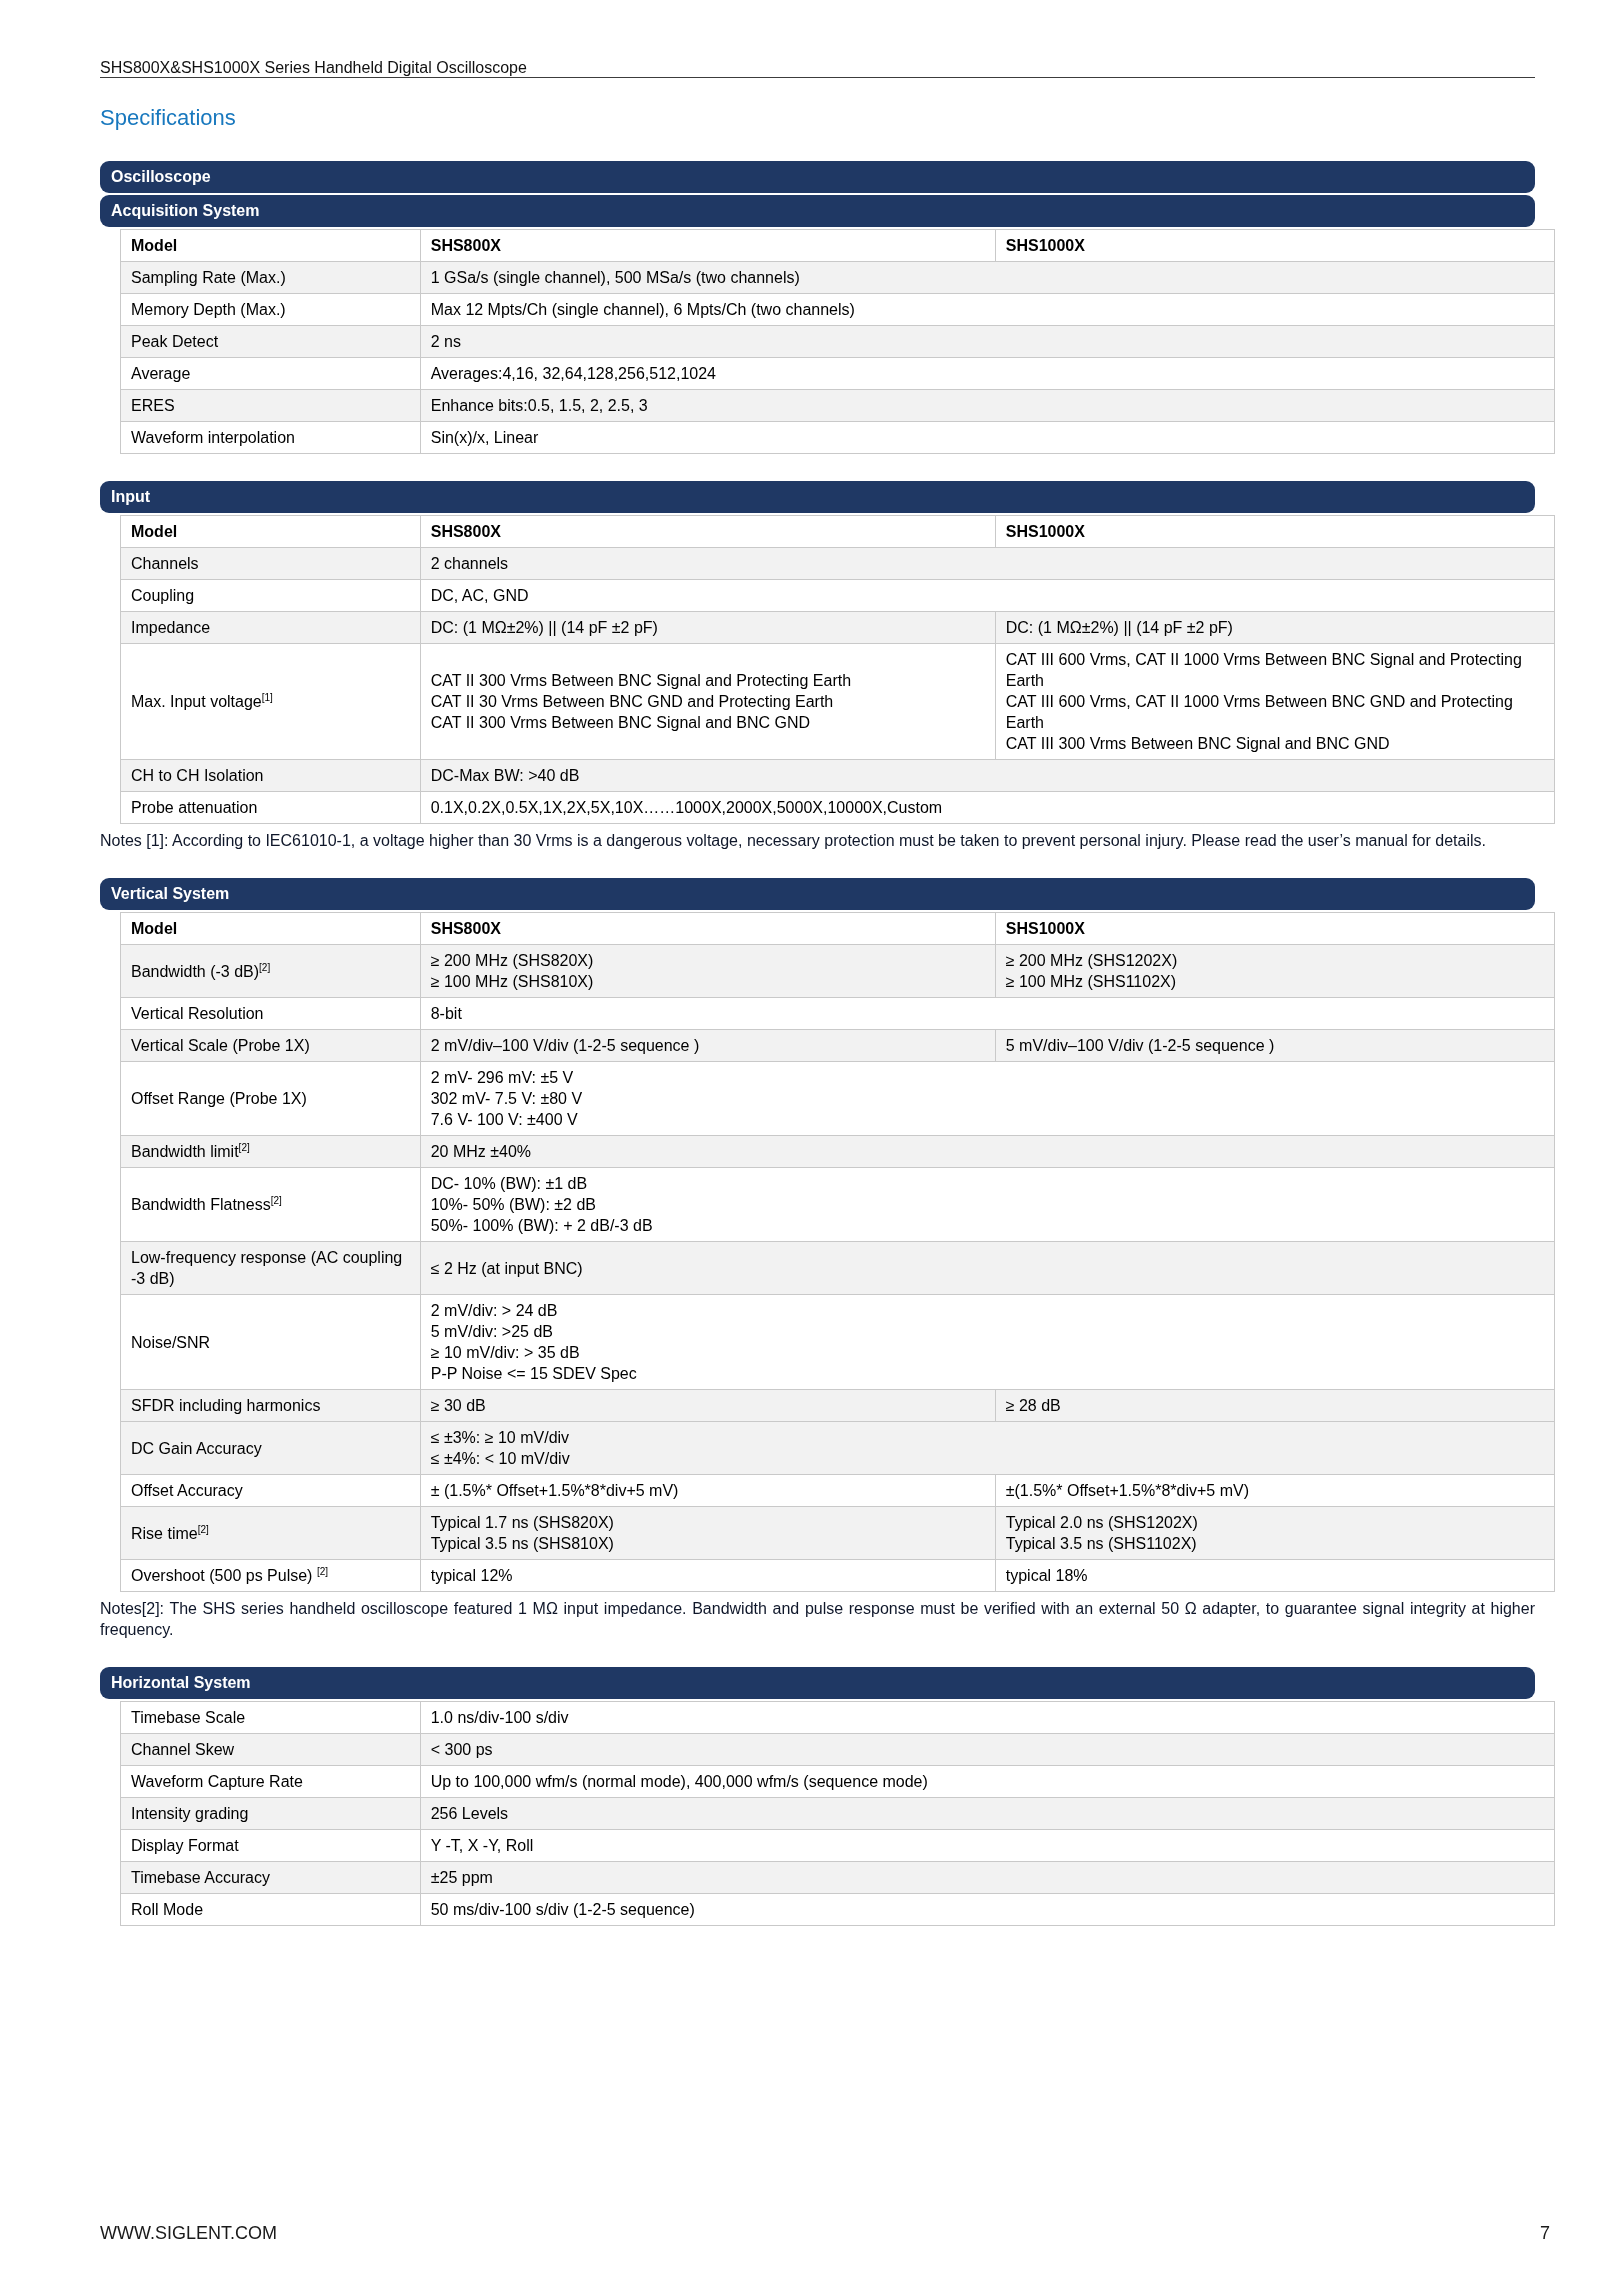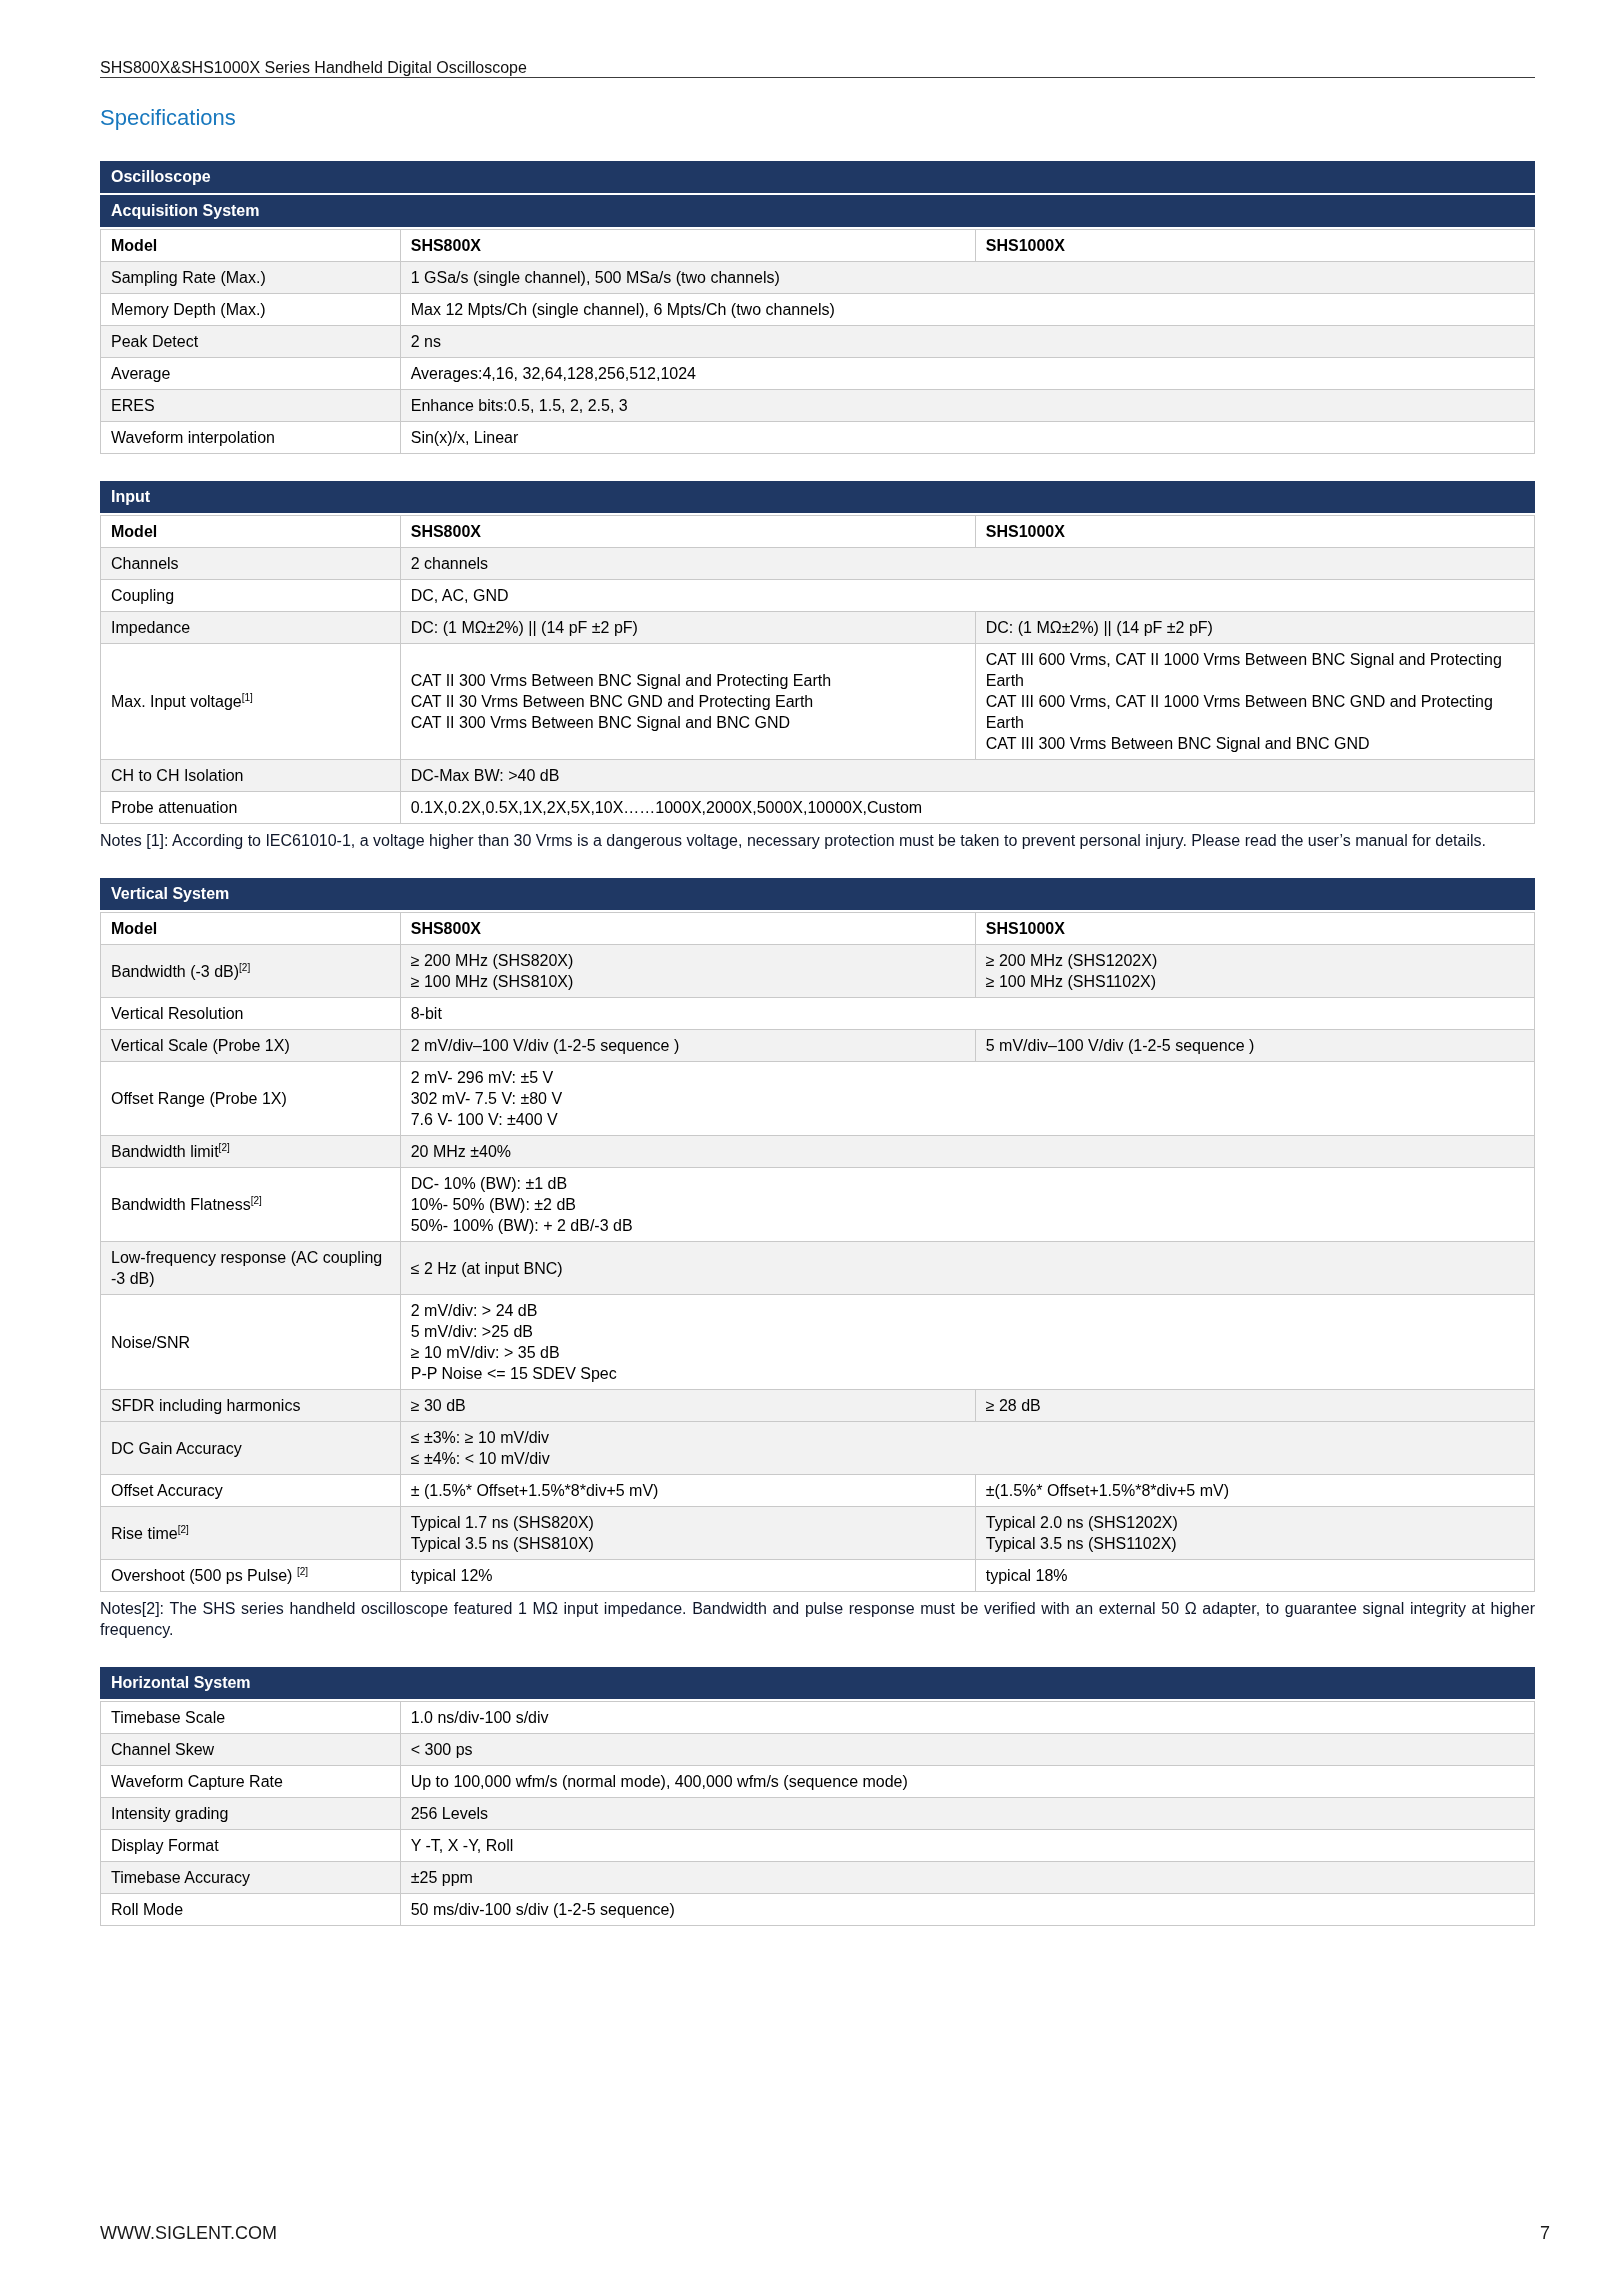--- a/index.html
+++ b/index.html
@@ -30,27 +30,29 @@
   }
   .spec-section { margin-top: 27px; }
   .spec-section:first-of-type { margin-top: 30px; }
   .bar {
     background: var(--bar-bg, #1f3864);
     color: #fff;
     font-weight: bold;
     font-size: 16px;
     padding: 6.8px 11px;
     margin-bottom: 2.5px;
+    border-radius: 9px;
   }
   table.spec-table {
     width: 100%;
     border-collapse: collapse;
     table-layout: fixed;
     font-size: 16px;
     line-height: 21px;
+    margin-left: 20px;
   }
   table.spec-table td {
     border: 0.8px solid var(--border, #c9c9c9);
     padding: 5px 10px;
     vertical-align: middle;
     word-wrap: break-word;
   }
   tr.alt { background: var(--alt-row, #f2f2f2); }
   td.bold, .bold { font-weight: bold; }
   td.label { }

